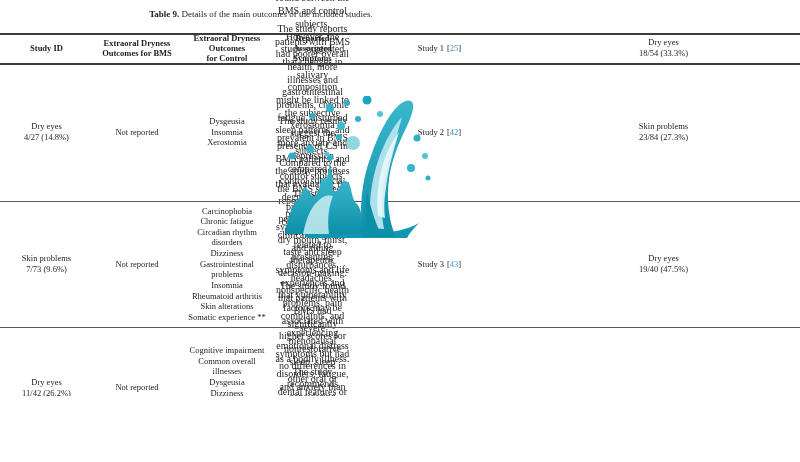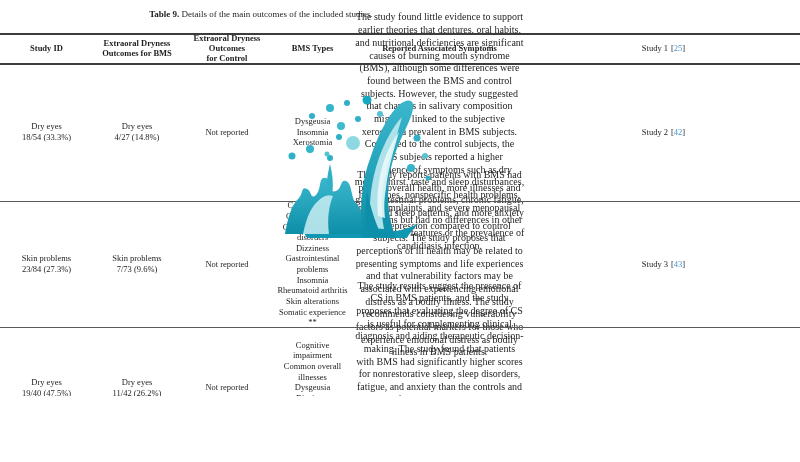--- a/index.html
+++ b/index.html
@@ -82,21 +82,20 @@
     <div class="rule rule-bottom"></div>
 
     <div class="grid">
 
       <div class="cell hdr">Study ID</div>
       <div class="cell hdr multiline">Extraoral Dryness
 Outcomes for BMS</div>
       <div class="cell hdr multiline">Extraoral Dryness
 Outcomes
 for Control</div>
-      <div class="cell hdr">BMS Types</div>
       <div class="cell hdr">Reported Associated Symptoms</div>
 
       <div class="cell">
         <span>Study 1</span>
           <span class="ref-group"><span>[</span><span class="ref-num">25</span><span>]</span></span>
       </div>
       <div class="cell multiline">Dry eyes
 18/54 (33.3%)</div>
       <div class="cell multiline">Dry eyes
 4/27 (14.8%)</div>

